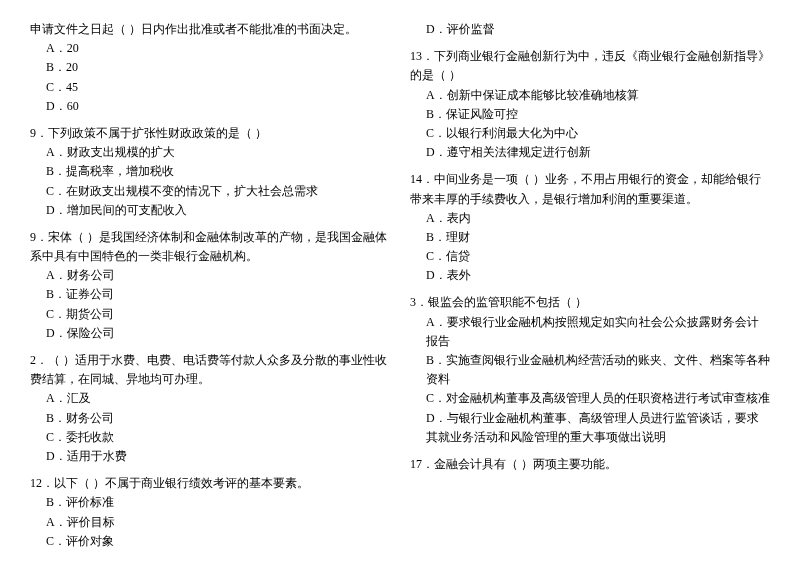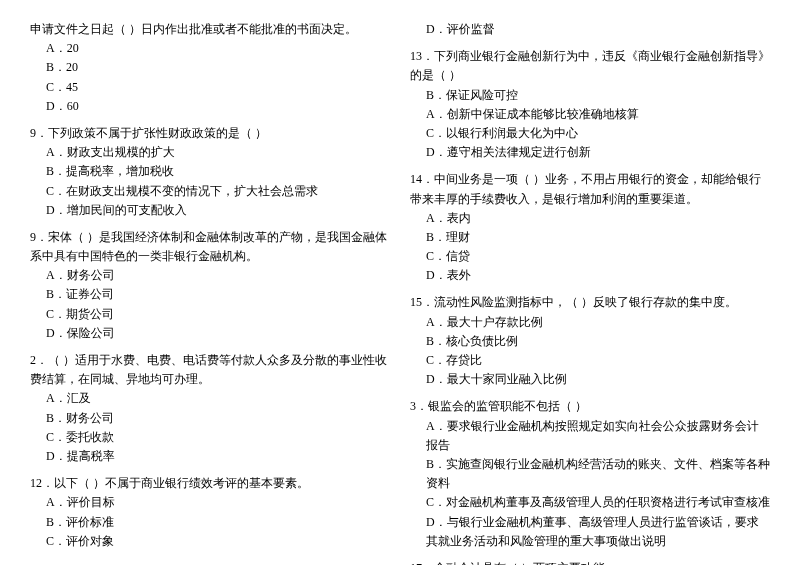--- a/index.html
+++ b/index.html
@@ -69,59 +69,52 @@
       <div class="option">B．证券公司</div>
       <div class="option">C．期货公司</div>
       <div class="option">D．保险公司</div>
     </div>
 
     <div class="question-block">
       <div class="question-text">2．（    ）适用于水费、电费、电话费等付款人众多及分散的事业性收费结算，在同城、异地均可办理。</div>
       <div class="option">A．汇及</div>
       <div class="option">B．财务公司</div>
       <div class="option">C．委托收款</div>
-      <div class="option">D．提高税率</div>
+      <div class="option">D．适用于水费</div>
     </div>
 
     <div class="question-block">
       <div class="question-text">12．以下（    ）不属于商业银行绩效考评的基本要素。</div>
+      <div class="option">B．评价标准</div>
       <div class="option">A．评价目标</div>
-      <div class="option">B．评价标准</div>
       <div class="option">C．评价对象</div>
     </div>
   </div>
 
   <div class="column">
     <div class="question-block">
       <div class="option">D．评价监督</div>
     </div>
 
     <div class="question-block">
       <div class="question-text">13．下列商业银行金融创新行为中，违反《商业银行金融创新指导》的是（    ）</div>
+      <div class="option">A．创新中保证成本能够比较准确地核算</div>
       <div class="option">B．保证风险可控</div>
-      <div class="option">A．创新中保证成本能够比较准确地核算</div>
       <div class="option">C．以银行利润最大化为中心</div>
       <div class="option">D．遵守相关法律规定进行创新</div>
     </div>
 
     <div class="question-block">
       <div class="question-text">14．中间业务是一项（    ）业务，不用占用银行的资金，却能给银行带来丰厚的手续费收入，是银行增加利润的重要渠道。</div>
       <div class="option">A．表内</div>
       <div class="option">B．理财</div>
       <div class="option">C．信贷</div>
       <div class="option">D．表外</div>
     </div>
 
-    <div class="question-block">
-      <div class="question-text">15．流动性风险监测指标中，（    ）反映了银行存款的集中度。</div>
-      <div class="option">A．最大十户存款比例</div>
-      <div class="option">B．核心负债比例</div>
-      <div class="option">C．存贷比</div>
-      <div class="option">D．最大十家同业融入比例</div>
-    </div>
 
     <div class="question-block">
       <div class="question-text">3．银监会的监管职能不包括（    ）</div>
       <div class="option">A．要求银行业金融机构按照规定如实向社会公众披露财务会计报告</div>
       <div class="option">B．实施查阅银行业金融机构经营活动的账夹、文件、档案等各种资料</div>
       <div class="option">C．对金融机构董事及高级管理人员的任职资格进行考试审查核准</div>
       <div class="option">D．与银行业金融机构董事、高级管理人员进行监管谈话，要求其就业务活动和风险管理的重大事项做出说明</div>
     </div>
 
     <div class="question-block">

